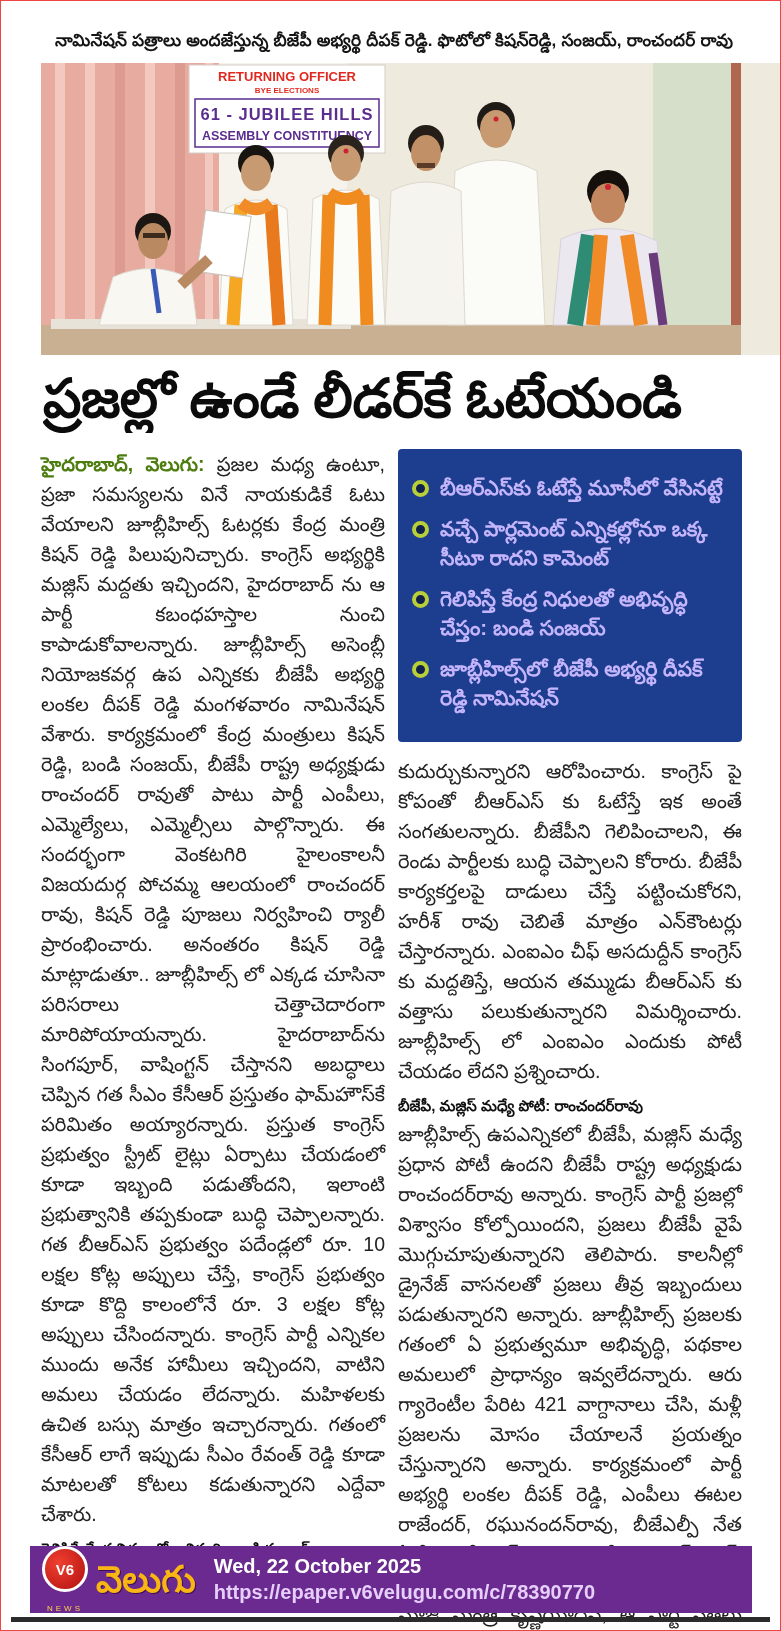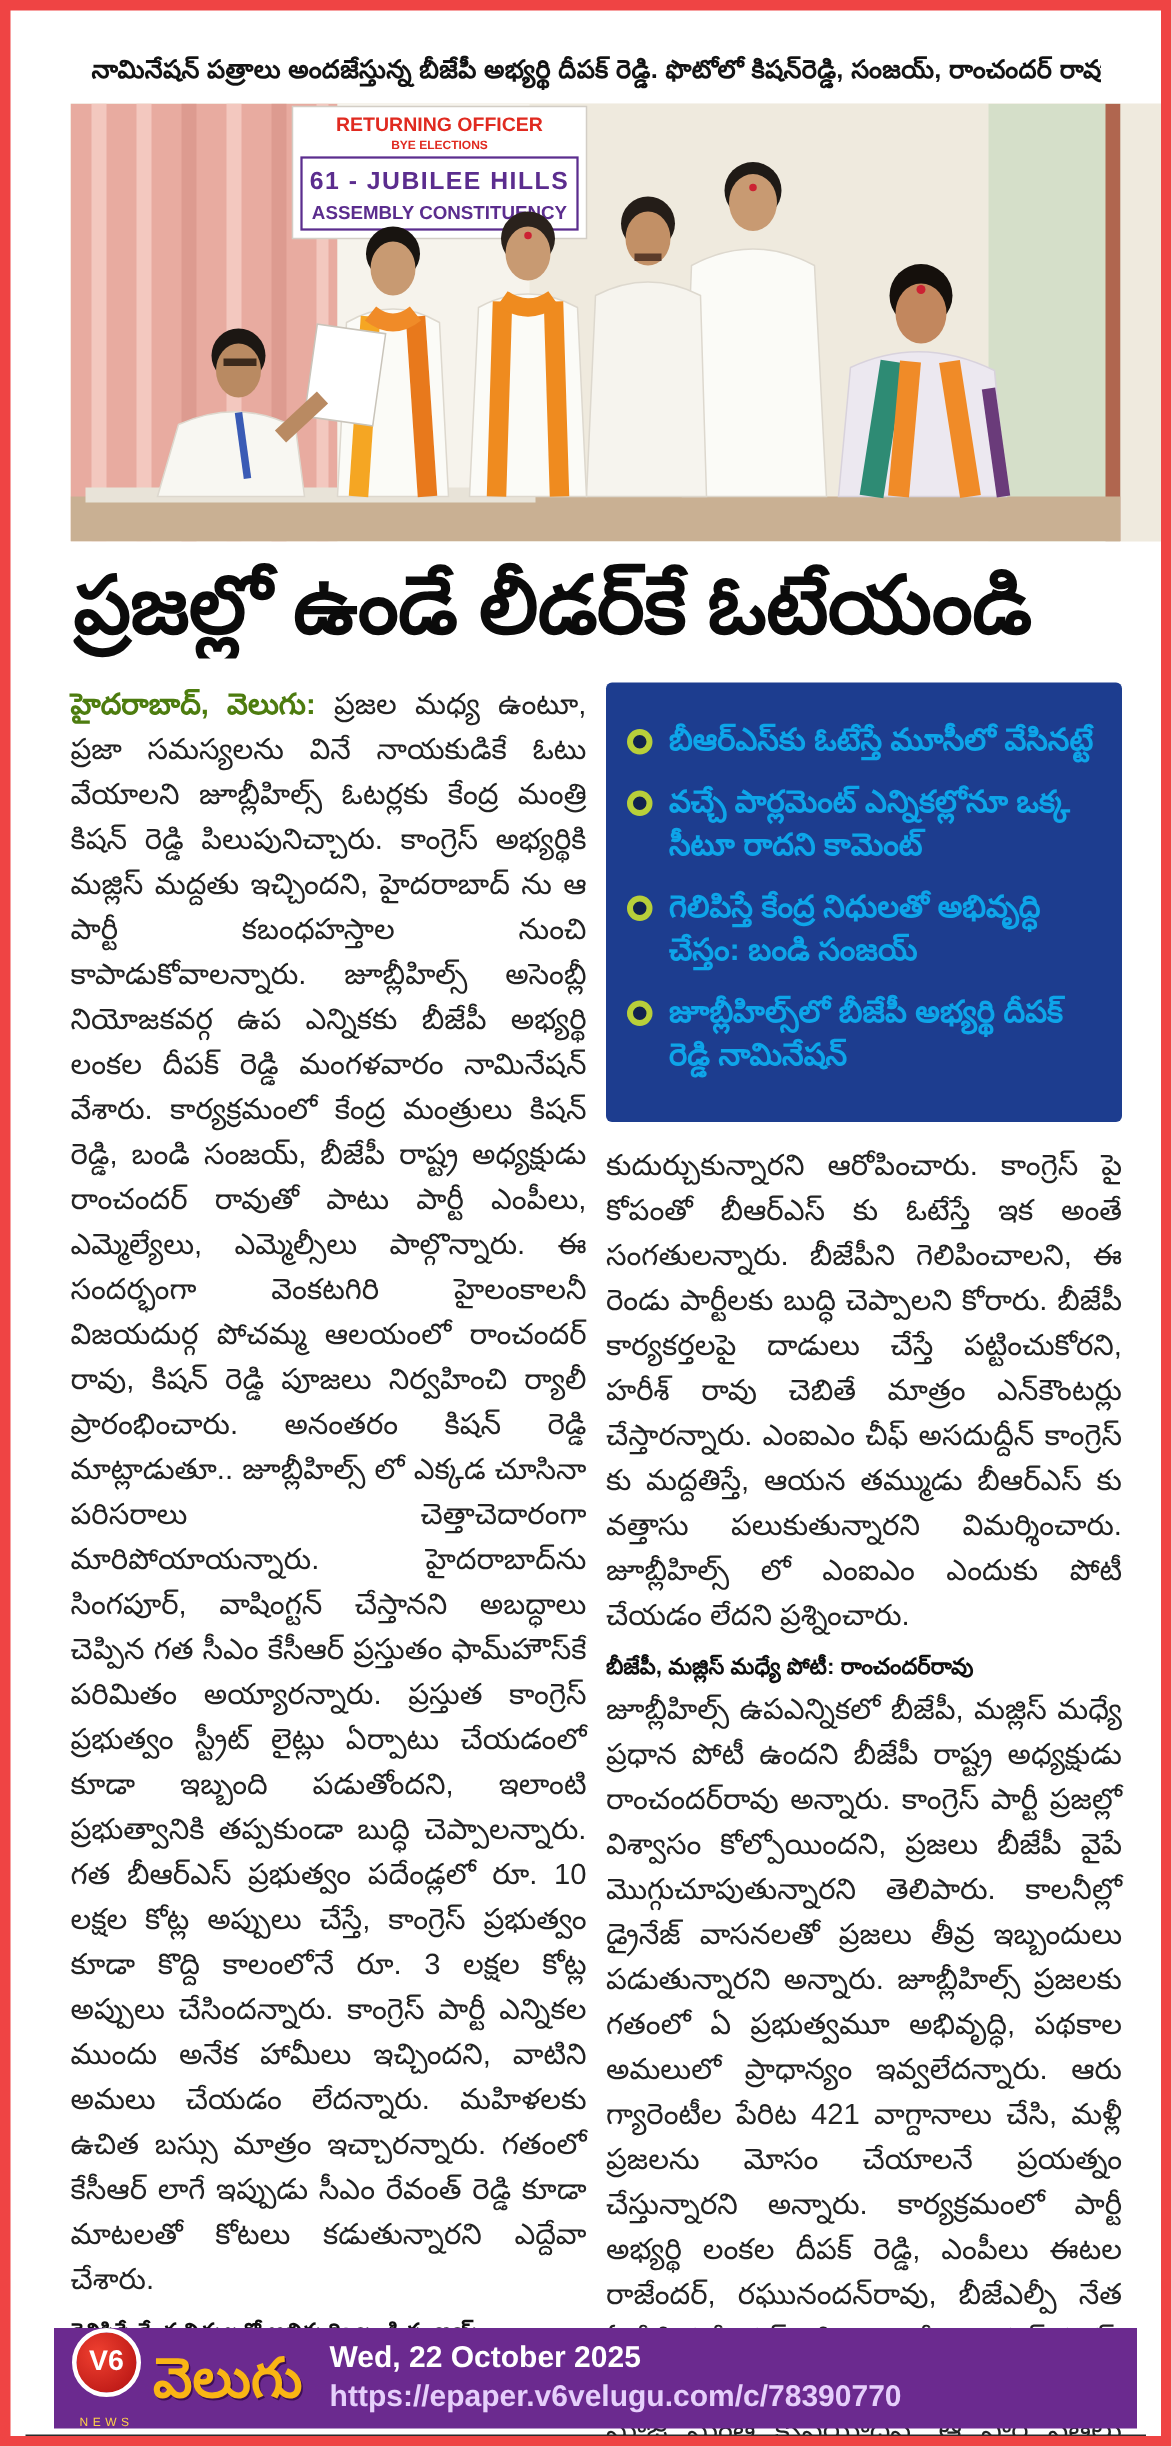--- a/index.html
+++ b/index.html
@@ -1,40 +1,40 @@
 <!DOCTYPE html>
 <html><head>
 <meta charset="utf-8">
 <style>
   html,body{margin:0;padding:0;background:#f2f2f2;font-family:"Liberation Sans",sans-serif;}
   .page{position:relative;width:781px;height:1631px;margin:0 auto;background:#ffffff;
-        border:7px solid #ef4444;box-sizing:border-box;overflow:hidden;}
+        border:1px solid #ef4444;box-sizing:border-box;overflow:hidden;}
   .content{padding:30px 40px 0 40px;}
   .caption{font-size:17px;font-weight:bold;color:#141414;white-space:nowrap;overflow:hidden;
            margin:0 0 9px 14px;letter-spacing:.2px;}
   .photo{position:relative;width:768px;height:292px;overflow:hidden;background:#efeade;}
   .headline{font-size:54px;font-weight:800;color:#0b0b0b;margin:10px 0 0 2px;line-height:1.25;
             white-space:nowrap;overflow:hidden;letter-spacing:-.5px;}
   .subheadline{font-size:29px;font-weight:bold;color:#5e2d8a;margin:6px 0 0 2px;line-height:1.3;
                white-space:nowrap;overflow:hidden;}
   .body{display:flex;gap:13px;margin-top:16px;}
   .col{width:344px;flex:none;}
   .para{font-size:19.5px;line-height:30px;color:#232323;text-align:justify;margin:0 0 6px 0;}
   .dateline{font-weight:bold;color:#4d7c0f;}
   .subhead{font-size:15px;font-weight:bold;color:#101010;margin:10px 0 4px 0;line-height:1.3;}
   .highlight-box{background:#1d3d8f;border-radius:4px;padding:24px 16px 18px 14px;margin-bottom:14px;}
   .hl-item{display:flex;gap:11px;margin-bottom:12px;}
   .hl-dot{flex:none;width:9px;height:9px;border-radius:50%;background:#10214d;
           border:4px solid #b8cf3a;margin-top:7px;}
-  .hl-text{color:#0ea5e9;font-weight:bold;font-size:20.5px;line-height:29px;}
+  .hl-text{color:#c4b5fd;font-weight:bold;font-size:20.5px;line-height:29px;}
   .footer{position:absolute;left:29px;top:1545px;width:722px;height:67px;background:#6b2a8f;
           display:flex;align-items:center;padding:0 12px;box-sizing:border-box;gap:18px;}
   .logo{display:flex;align-items:center;gap:8px;flex:none;}
   .logo-circle{width:46px;height:46px;border-radius:50%;background:radial-gradient(circle at 35% 35%,#f04030,#b01010);
-               color:#fff;font-weight:800;font-size:19px;display:flex;align-items:center;justify-content:center;
+               color:#fff;font-weight:800;font-size:15px;display:flex;align-items:center;justify-content:center;
                border:3px solid #ffffff;box-sizing:border-box;flex:none;}
   .logo-news{font-size:8px;color:#ffd24a;letter-spacing:3px;text-align:center;margin-top:12px;}
   .logo-telugu{font-size:37px;font-weight:800;color:#f9b514;line-height:1;text-shadow:1px 1px 0 #3d0f55;}
   .footer-meta{font-family:Liberation Sans, sans-serif;display:flex;flex-direction:column;gap:3px;}
   .footer-date{color:#ffffff;font-size:20px;font-weight:bold;}
   .footer-url{color:#e6cffb;font-size:20px;font-weight:bold;}
   .bottom-line{position:absolute;left:10px;right:10px;top:1616px;height:5px;background:#2b2b2b;}
 </style>
 </head>
 <body>

